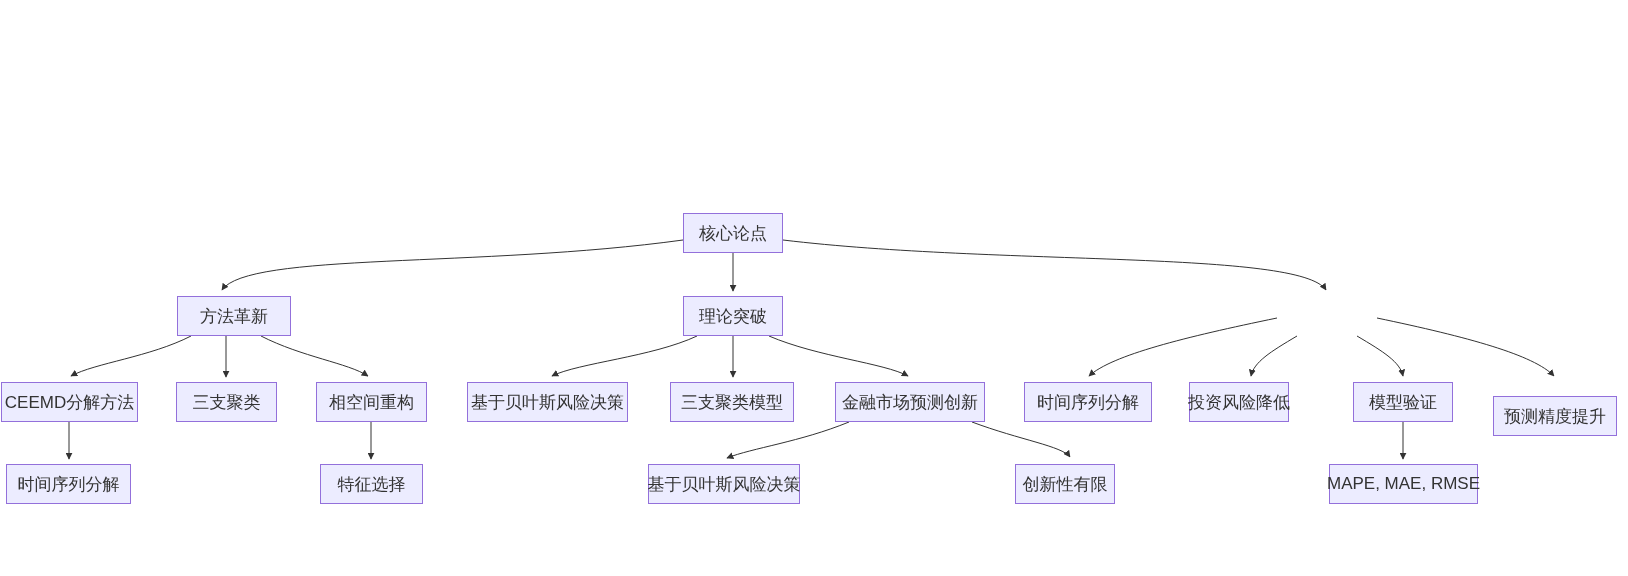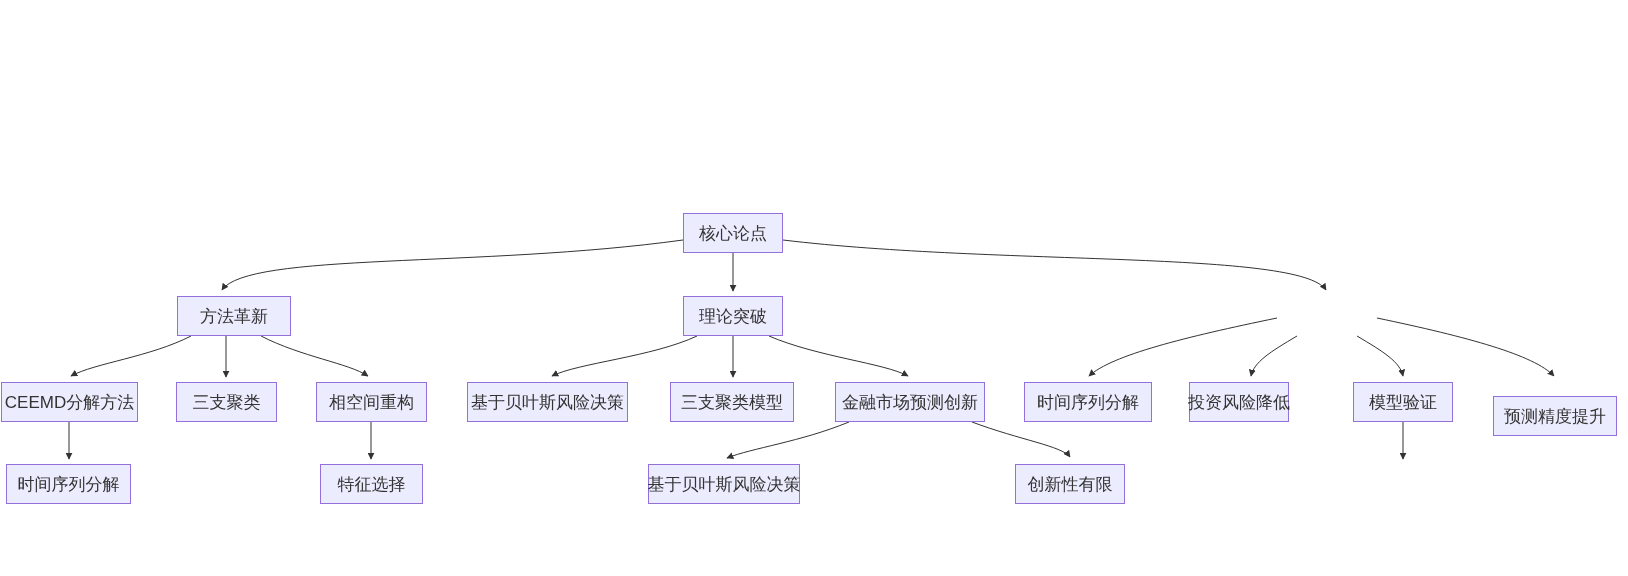--- a/index.html
+++ b/index.html
@@ -67,15 +67,16 @@
   <div class="node" style="left:670px;top:382px;width:124px;height:40px">三支聚类模型</div>
   <div class="node" style="left:835px;top:382px;width:150px;height:40px">金融市场预测创新</div>
   <div class="node" style="left:1024px;top:382px;width:128px;height:40px">时间序列分解</div>
   <div class="node" style="left:1189px;top:382px;width:100px;height:40px">投资风险降低</div>
   <div class="node" style="left:1353px;top:382px;width:100px;height:40px">模型验证</div>
   <div class="node" style="left:1493px;top:396px;width:124px;height:40px">预测精度提升</div>
 
   <div class="node" style="left:6px;top:464px;width:125px;height:40px">时间序列分解</div>
   <div class="node" style="left:320px;top:464px;width:103px;height:40px">特征选择</div>
   <div class="node" style="left:648px;top:464px;width:152px;height:40px">基于贝叶斯风险决策</div>
-  <div class="node" style="left:1015px;top:464px;width:110px;height:40px">创新性有限</div>
+  <div class="node" style="left:1015px;top:464px;width:100px;height:40px">创新性有限</div>
+  <div class="node" style="left:1329px;top:464px;width:149px;height:40px">MAPE, MAE, RMSE</div>
 
 </div>
 
 </body></html>

